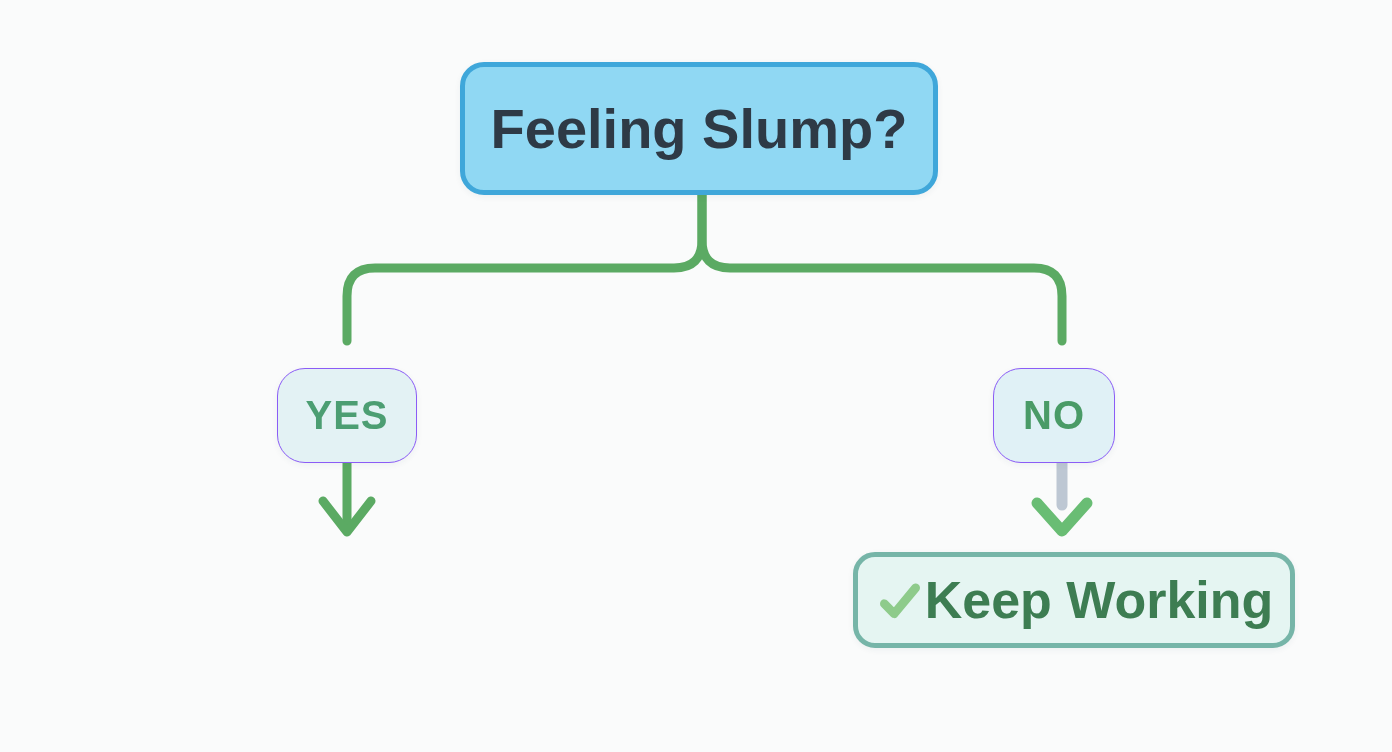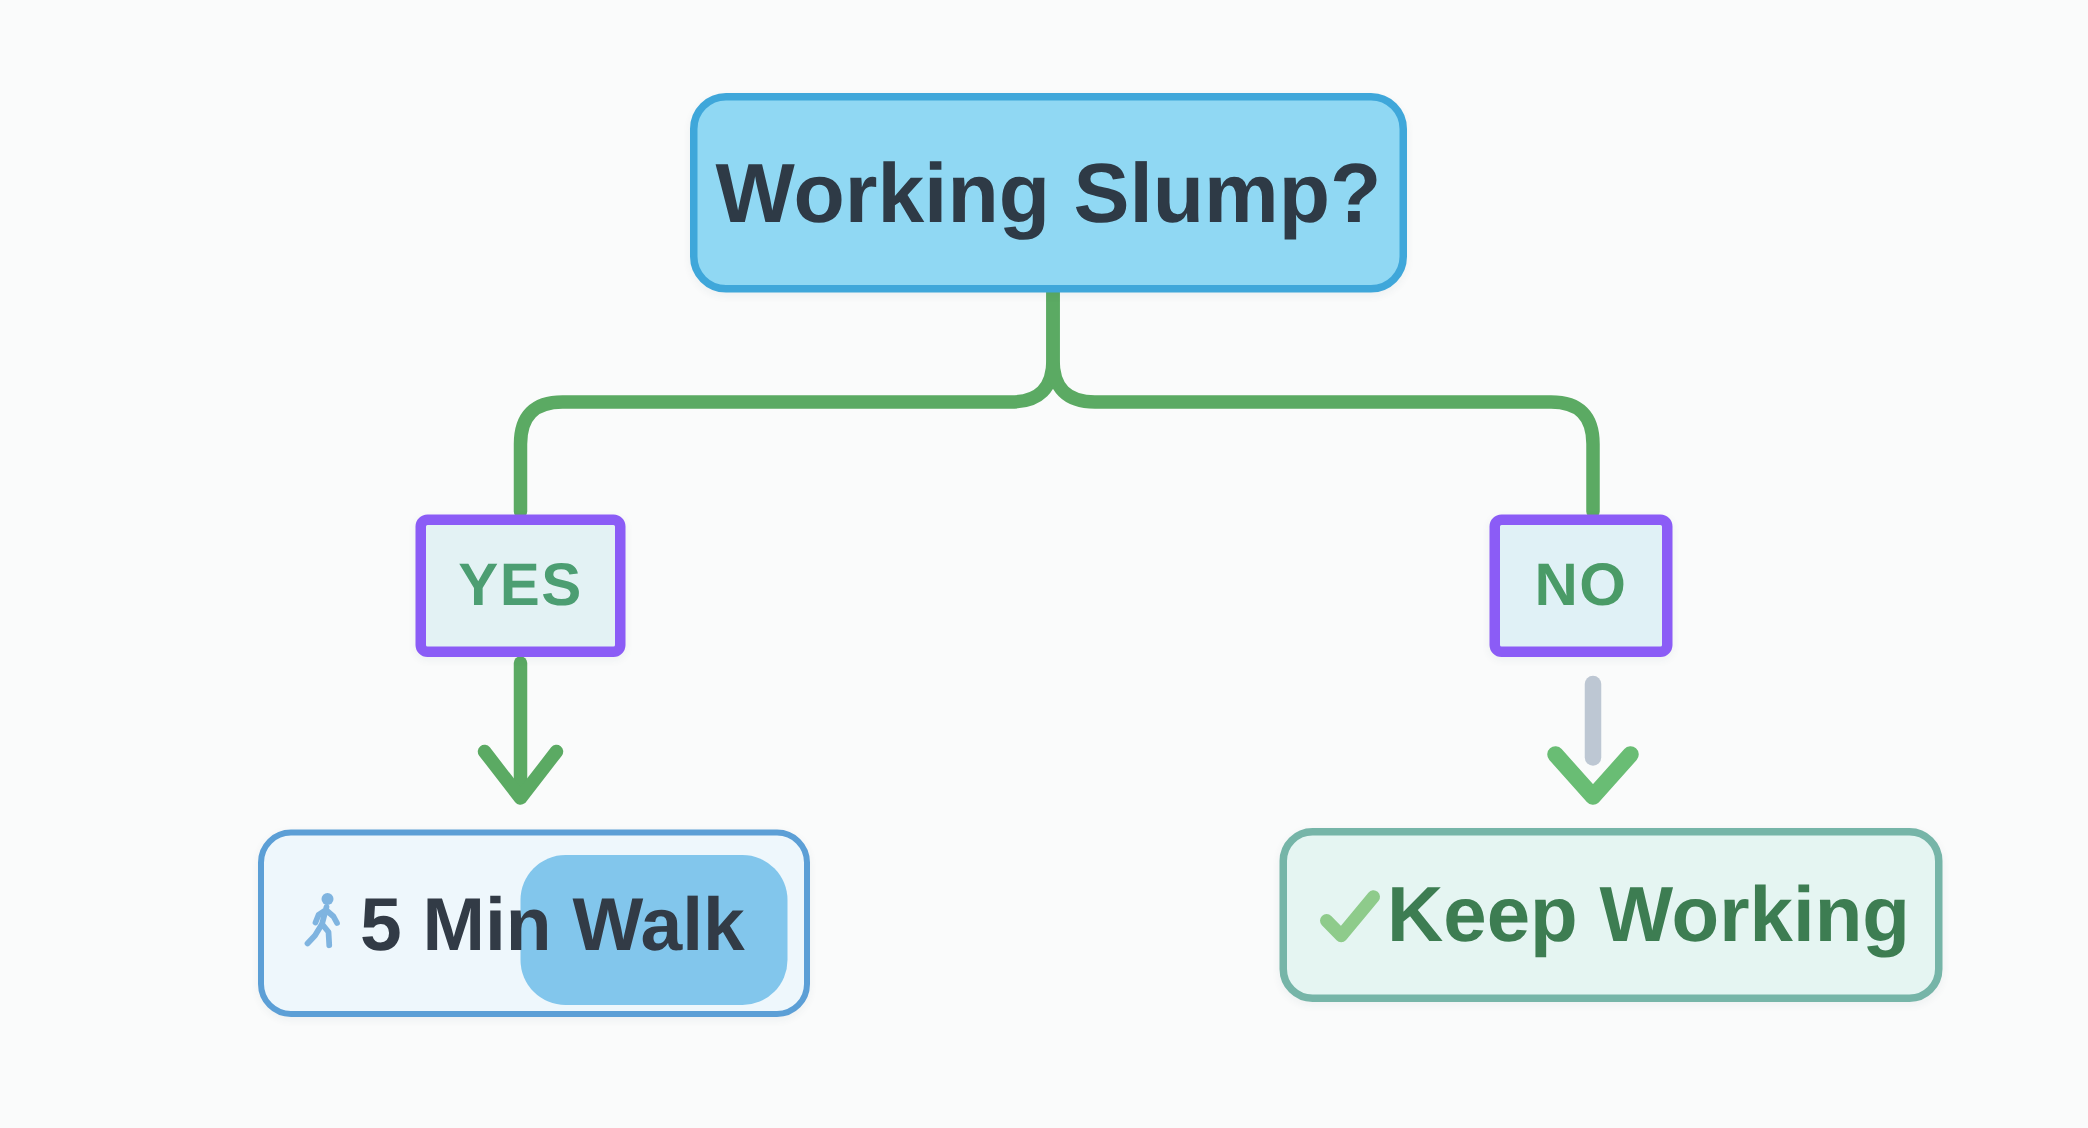--- a/index.html
+++ b/index.html
@@ -41,24 +41,25 @@
     left: 460px; top: 62px; width: 478px; height: 133px;
     background: #90d8f3;
     border: 5px solid #3fa7da;
     border-radius: 24px;
     font-size: 56px;
     color: #2e3a46;
   }
 
   .node-branch {
     background: #e3f2f4;
-    border: 7px solid #8b5cf6;
-    border-radius: 8px;
+    border: 1px solid #8b5cf6;
+    border-radius: 28px;
     font-size: 40px;
     letter-spacing: 1px;
+    margin-top: 25px;
   }
   .node-yes { left: 277px; top: 343px; width: 140px; height: 95px; color: #4c9e72; }
   .node-no  { left: 993px; top: 343px; width: 122px; height: 95px; color: #4a9b67; background: #e0f1f6; }
 
   .node-walk {
     left: 172px; top: 553px; width: 368px; height: 125px;
     background: #eef7fc;
     border: 4px solid #5c9fd6;
     border-radius: 22px;
     font-size: 50px;
@@ -76,21 +77,21 @@
   }
   .walk-content {
     position: relative;
     z-index: 1;
     display: flex;
     align-items: center;
     gap: 4px;
   }
 
   .node-keep {
-    left: 853px; top: 552px; width: 442px; height: 116px;
+    left: 853px; top: 552px; width: 442px; height: 96px;
     background: #e5f5f2;
     border: 5px solid #76b5a8;
     border-radius: 22px;
     font-size: 52px;
     color: #3d7d52;
   }
   .keep-content {
     display: flex;
     align-items: center;
     gap: 0px;
@@ -106,47 +107,31 @@
   <svg class="connectors" width="1392" height="752" viewBox="0 0 1392 752" aria-hidden="true">
     <path d="M702 194 L702 240 Q702 268 674 268 L375 268 Q347 268 347 296 L347 341" stroke="#5baa63"></path>
     <path d="M702 194 L702 240 Q702 268 730 268 L1034 268 Q1062 268 1062 296 L1062 341" stroke="#5baa63"></path>
     <path d="M347 442 L347 522" stroke="#5baa63"></path>
     <path d="M323 501 L347 532 L371 501" stroke="#5baa63"></path>
     <path class="thick" d="M1062 456 L1062 505" stroke="#bdc7d3"></path>
     <path class="thick" d="M1037 503 L1062 531 L1087 503" stroke="#69bd74"></path>
   </svg>
 
   <div class="node node-question">
-    <span>Working Slump?</span>
+    <span>Feeling Slump?</span>
   </div>
 
   <div class="node node-branch node-yes">
     <span>YES</span>
   </div>
 
   <div class="node node-branch node-no">
     <span>NO</span>
   </div>
 
-  <div class="node node-walk">
-    <div class="walk-highlight"></div>
-    <div class="walk-content">
-      <span class="icon">
-        <svg width="40" height="48" viewBox="0 0 24 28">
-          <circle cx="13.4" cy="4" r="2.4" fill="#7fb4e0"></circle>
-          <path d="M13 7.2 L11.2 14
-                   M12.8 8.4 L15.8 11 L17.2 13.6
-                   M12.8 8.4 L9.8 10.4 L8.6 13.4
-                   M11.2 14 L13.8 17.2 L14.1 22.5
-                   M11.2 14 L8.4 18.6 L5.4 21.8" stroke="#7fb4e0" stroke-width="2.3" fill="none" stroke-linecap="round" stroke-linejoin="round"></path>
-        </svg>
-      </span>
-      <span>5 Min Walk</span>
-    </div>
-  </div>
 
   <div class="node node-keep">
     <div class="keep-content">
       <span class="icon">
         <svg width="50" height="50" viewBox="0 0 24 24">
           <path d="M4.5 13.8 L9.2 18.6 L19.5 6.2" stroke="#8ecb8b" stroke-width="4.2" fill="none" stroke-linecap="round" stroke-linejoin="round"></path>
         </svg>
       </span>
       <span>Keep Working</span>
     </div>

